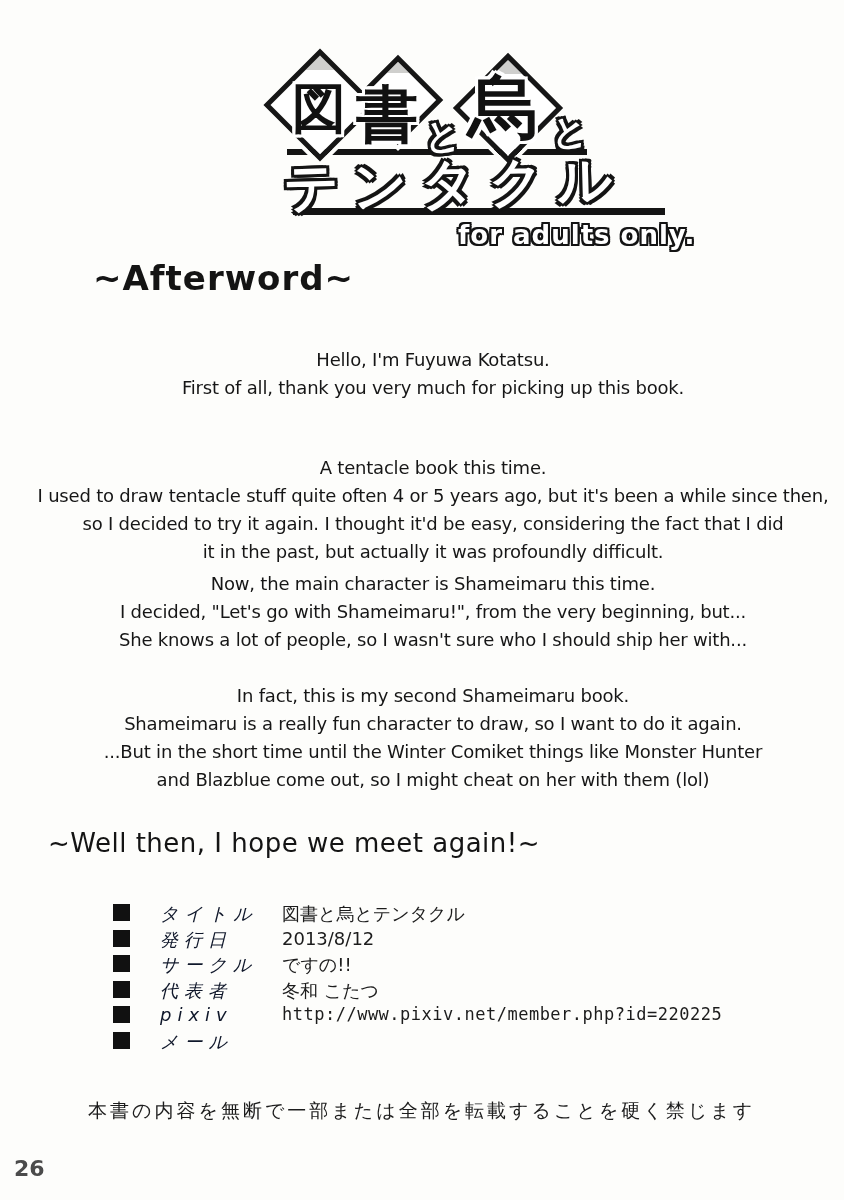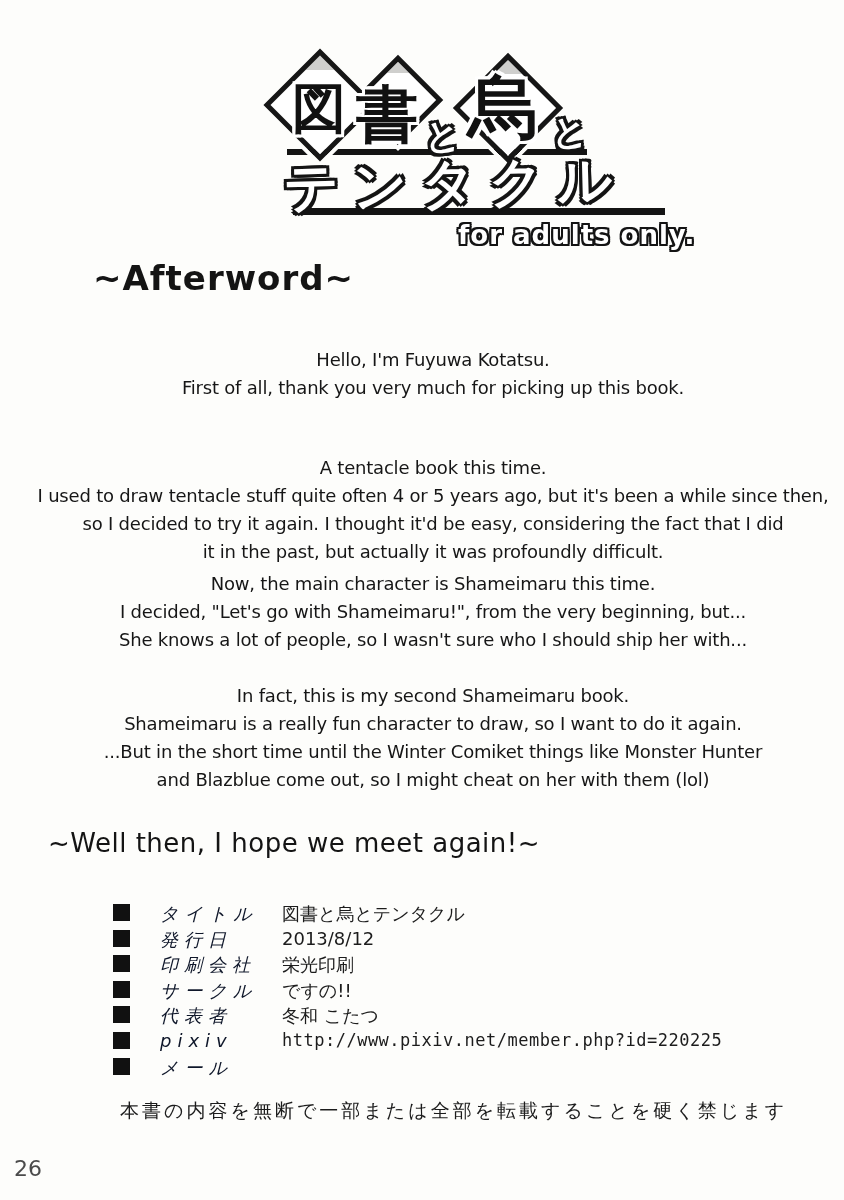--- a/index.html
+++ b/index.html
@@ -68,23 +68,23 @@
   .colo-row { display:flex; align-items:flex-start; height:25.6px; }
   .sq { width:17px; height:17px; background:#111; margin-top:2px; flex:0 0 17px; }
   .colo-label {
     margin-left:30px; width:122px; flex:0 0 122px; font-size:18px;
     letter-spacing:6px; color:#0f172a; white-space:nowrap;font-style:italic;
   }
   .colo-value { font-size:18px; color:#1c1c1c; white-space:nowrap; }
   .mono { font-family:"DejaVu Sans Mono", monospace; font-size:17px; letter-spacing:0.5px;text-align:center; }
   .disclaimer {
     position:absolute; left:88px; top:1098px; font-size:19px; letter-spacing:3px;
-    color:#1c1c1c; white-space:nowrap;margin-left:32px;
+    color:#1c1c1c; white-space:nowrap;
   }
-  .pagenum { position:absolute; left:14px; top:1156px; font-size:22px; color:#4b4b4b; }
+  .pagenum { position:absolute; left:14px; top:1156px; font-size:22px; color:#4b4b4b;font-weight:bold; }
 </style>
 </head>
 <body>
 
 <div class="page">
 
   <header class="logo">
     <div class="diamond d2"></div>
     <div class="diamond d1"></div>
     <div class="diamond d3"></div>
@@ -123,25 +123,20 @@
       <span class="colo-label">タイトル</span>
       <span class="colo-value">図書と烏とテンタクル</span>
     </div>
     <div class="colo-row">
       <span class="sq"></span>
       <span class="colo-label">発行日</span>
       <span class="colo-value">2013/8/12</span>
     </div>
     <div class="colo-row">
       <span class="sq"></span>
-      <span class="colo-label">印刷会社</span>
-      <span class="colo-value">栄光印刷</span>
-    </div>
-    <div class="colo-row">
-      <span class="sq"></span>
       <span class="colo-label">サークル</span>
       <span class="colo-value">ですの!!</span>
     </div>
     <div class="colo-row">
       <span class="sq"></span>
       <span class="colo-label">代表者</span>
       <span class="colo-value">冬和 こたつ</span>
     </div>
     <div class="colo-row">
       <span class="sq"></span>

